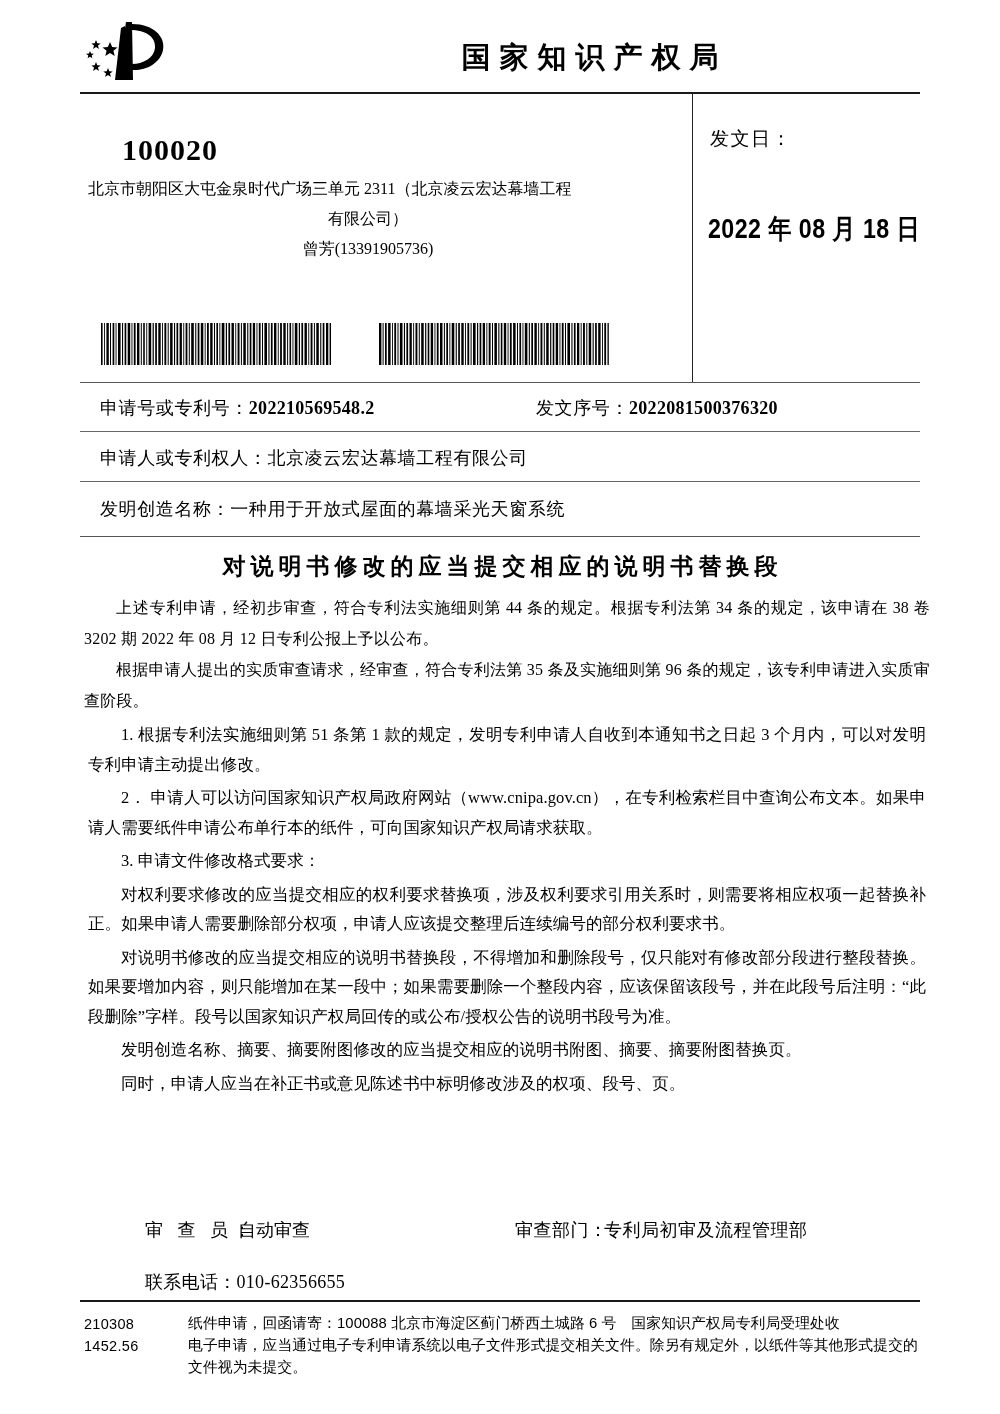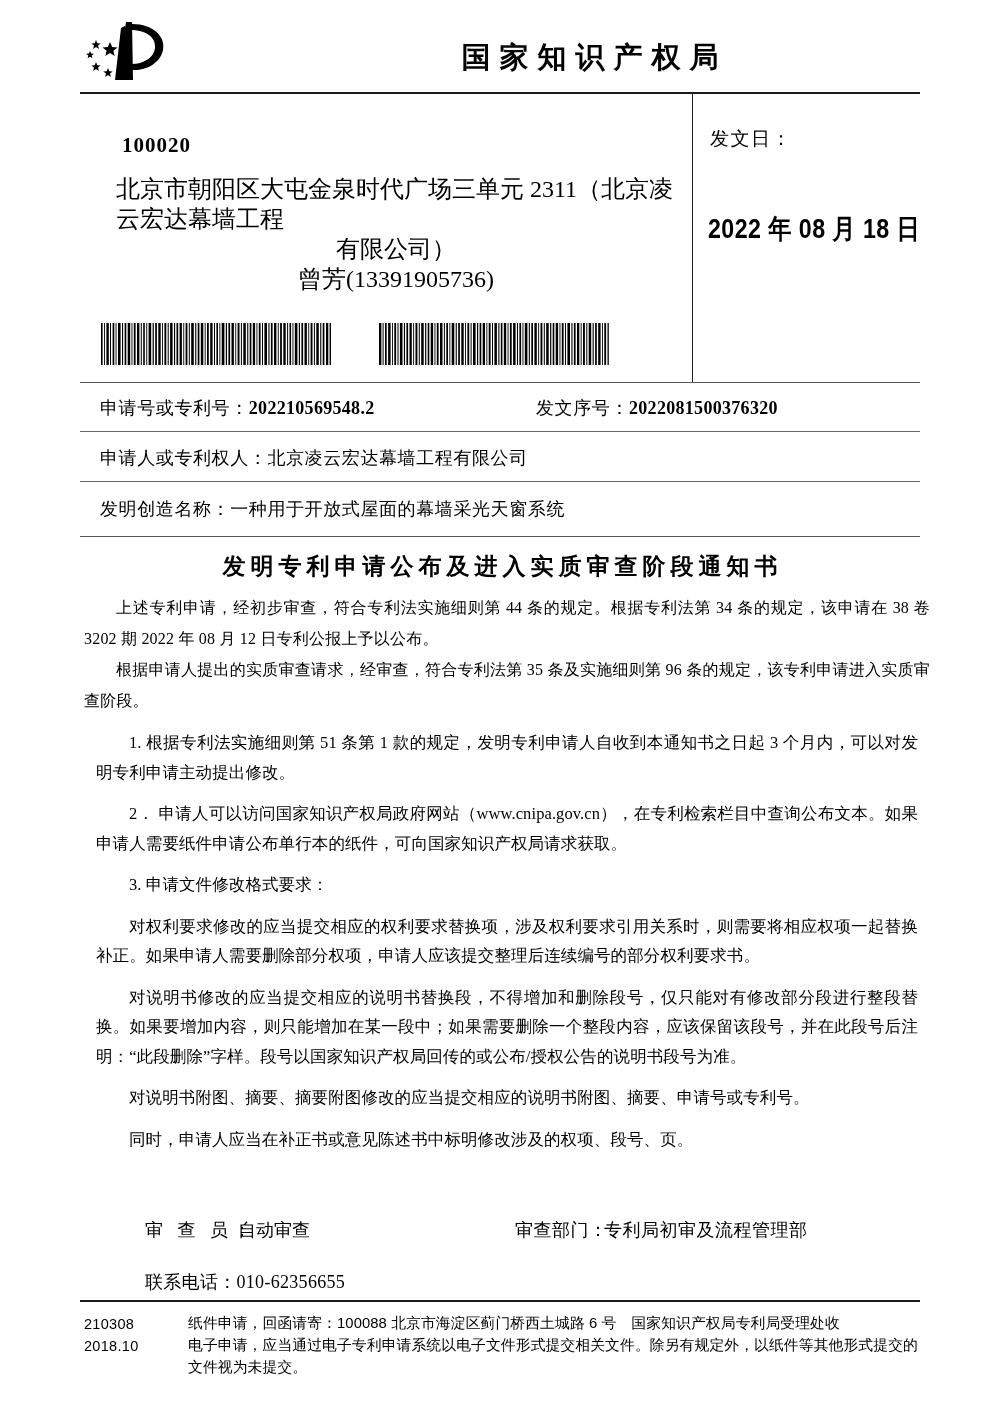--- a/index.html
+++ b/index.html
@@ -75,30 +75,30 @@
     top: 94px;
     width: 0;
     height: 288px;
     border-left: 1.6px solid #222;
   }
 
   
   .postcode {
     position: absolute;
     left: 122px; top: 133px;
-    font-size: 21px;
+    font-size: 30px;
     font-weight: bold;
     letter-spacing: 1px;
   }
   .addr-block {
     position: absolute;
-    left: 116px; top: 174px;
+    left: 88px; top: 174px;
     width: 560px;
     text-align: center;
-    font-size: 24px;
+    font-size: 16px;
     line-height: 30px;
   }
   .addr-line1 { text-align: left; }
   .addr-line2 { text-align: center; }
   .addr-line3 { text-align: center; }
 
   
   .dispatch-label {
     position: absolute;
     left: 710px; top: 126px;
@@ -171,21 +171,21 @@
   .tips-head {
     font-size: 17px;
     line-height: 30px;
     margin: 0;
     padding-top: 22px;
   }
   .p-tip {
     font-size: 16.5px;
     line-height: 29.5px;
     text-indent: 2em;
-    margin: 12px;
+    margin: 4px;
     text-align: justify;
     letter-spacing: 0.1px;
   }
 
   
   .sig-examiner-label {
     position: absolute;
     left: 145px; top: 1218px;
     font-size: 18px;
     letter-spacing: 5px;
@@ -460,43 +460,43 @@
   </div>
 
   <div class="rule-thin" style="top:481px;"></div>
 
   <div class="field-row" style="top:497px;">
     <span class="field-label">发明创造名称：</span><span class="field-value">一种用于开放式屋面的幕墙采光天窗系统</span>
   </div>
 
   <div class="rule-med" style="top:536px;"></div>
 
-  <div class="notice-title">发明专利申请公布及进入实质审查阶段通知书</div>
+  <div class="notice-title">对说明书修改的应当提交相应的说明书替换段</div>
 
   <div class="body-area">
     <p class="p-main">上述专利申请，经初步审查，符合专利法实施细则第 44 条的规定。根据专利法第 34 条的规定，该申请在 38 卷 3202 期 2022 年 08 月 12 日专利公报上予以公布。</p>
     <p class="p-main">根据申请人提出的实质审查请求，经审查，符合专利法第 35 条及实施细则第 96 条的规定，该专利申请进入实质审查阶段。</p>
     <p class="p-tip">1. 根据专利法实施细则第 51 条第 1 款的规定，发明专利申请人自收到本通知书之日起 3 个月内，可以对发明专利申请主动提出修改。</p>
     <p class="p-tip">2． 申请人可以访问国家知识产权局政府网站（www.cnipa.gov.cn），在专利检索栏目中查询公布文本。如果申请人需要纸件申请公布单行本的纸件，可向国家知识产权局请求获取。</p>
     <p class="p-tip">3. 申请文件修改格式要求：</p>
     <p class="p-tip">对权利要求修改的应当提交相应的权利要求替换项，涉及权利要求引用关系时，则需要将相应权项一起替换补正。如果申请人需要删除部分权项，申请人应该提交整理后连续编号的部分权利要求书。</p>
     <p class="p-tip">对说明书修改的应当提交相应的说明书替换段，不得增加和删除段号，仅只能对有修改部分段进行整段替换。如果要增加内容，则只能增加在某一段中；如果需要删除一个整段内容，应该保留该段号，并在此段号后注明：“此段删除”字样。段号以国家知识产权局回传的或公布/授权公告的说明书段号为准。</p>
-    <p class="p-tip">对说明书附图、摘要、摘要附图修改的应当提交相应的说明书附图、摘要、申请号或专利号。</p>
+    <p class="p-tip">发明创造名称、摘要、摘要附图修改的应当提交相应的说明书附图、摘要、摘要附图替换页。</p>
     <p class="p-tip">同时，申请人应当在补正书或意见陈述书中标明修改涉及的权项、段号、页。</p>
   </div>
 
   <div class="sig-examiner-label">审 查 员：</div>
   <div class="sig-examiner-value">自动审查</div>
   <div class="sig-dept-label">审查部门：</div>
   <div class="sig-dept-value">专利局初审及流程管理部</div>
   <div class="sig-phone">联系电话：010-62356655</div>
 
   <div class="footer-rule-top"></div>
   <div class="footer-form-no">
     <div>210308</div>
-    <div>2018.10</div>
+    <div>1452.56</div>
   </div>
   <div class="footer-text">
     <p>纸件申请，回函请寄：100088 北京市海淀区蓟门桥西土城路 6 号　国家知识产权局专利局受理处收</p>
     <p>电子申请，应当通过电子专利申请系统以电子文件形式提交相关文件。除另有规定外，以纸件等其他形式提交的文件视为未提交。</p>
   </div>
 
 </div>
 
 </body></html>

